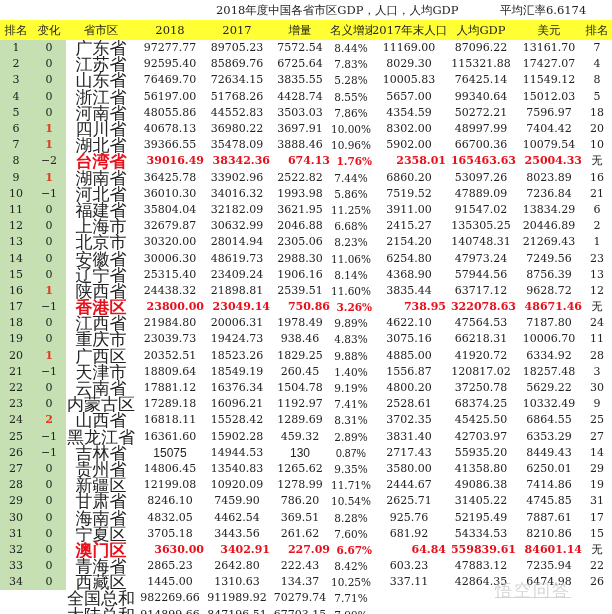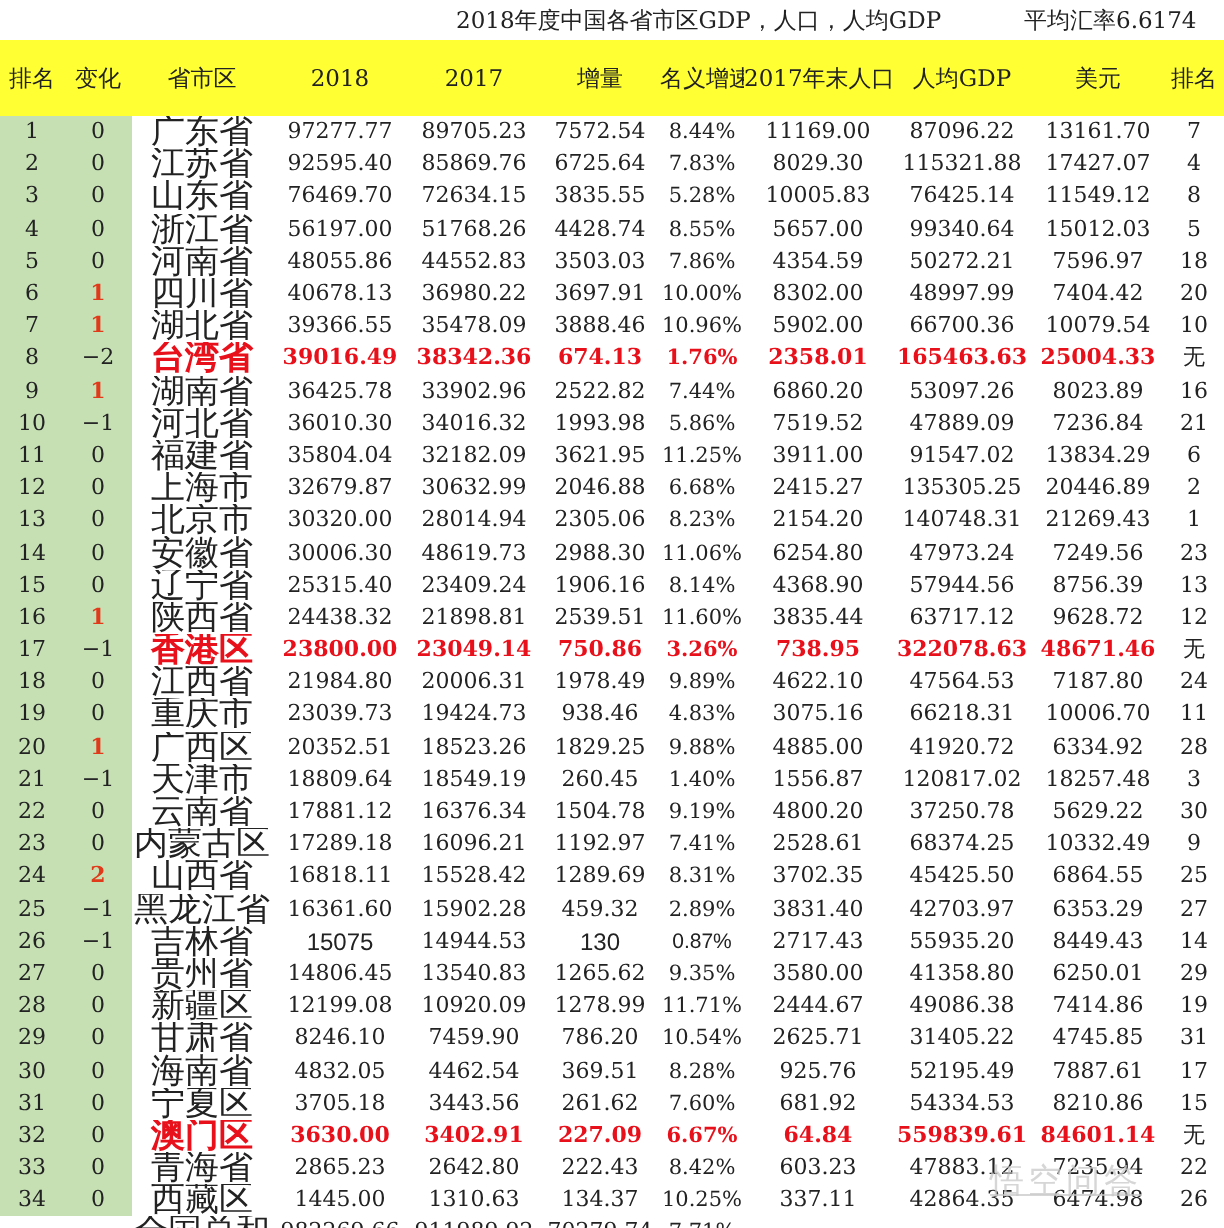--- a/index.html
+++ b/index.html
@@ -1,28 +1,28 @@
 <!DOCTYPE html>
 <html><head>
 <meta charset="utf-8">
 <style>
   html, body { margin:0; padding:0; background:#ffffff; }
   body { width:612px; height:614px; overflow:hidden; position:relative;
          font-family:"DejaVu Serif","Liberation Serif",serif; color:#222; }
-  .title-row { position:absolute; left:12px; top:0; width:540px; height:20px; }
+  .title-row { position:absolute; left:0; top:0; width:540px; height:20px; }
   .title { position:absolute; left:216px; top:3px; font-size:11.5px; color:#222; white-space:nowrap; }
   .rate { position:absolute; left:500px; top:3px; font-size:11.5px; color:#222; white-space:nowrap; }
   table { position:absolute; left:0; top:20px; border-collapse:collapse; table-layout:fixed; width:612px; }
   th, td { padding:0; height:16.2px; line-height:16px; font-size:11px; text-align:center; white-space:nowrap; overflow:hidden; font-weight:normal; }
-  thead th { background:#ffff33; height:38px; font-size:11.5px; }
+  thead th { background:#ffff33; height:20px; font-size:11.5px; }
   td.rank, td.chg { background:#c6e0b4; }
   td.rank.blank, td.chg.blank { background:#ffffff; }
   td.name { font-size:17px; }
   .up { color:#e03a1a; font-weight:bold; }
-  tr.hl td.v { color:#e8101a; font-weight:bold; }
+  tr.hl td.v { color:#e8101a; font-weight:bold;text-align:right; }
   tr.hl td.name { color:#e8101a; font-weight:bold; }
   td.pct { font-size:10.5px; }
   .sans { font-family:"Liberation Sans","DejaVu Sans",sans-serif; font-size:12px;margin-top:35px; }
   .watermark { position:absolute; left:495px; top:579px; font-size:17px; color:rgba(200,200,200,0.75);
                font-family:"DejaVu Sans",sans-serif; letter-spacing:2px; white-space:nowrap;text-decoration:underline; }
 </style>
 </head>
 <body>
 
 <div class="title-row">

